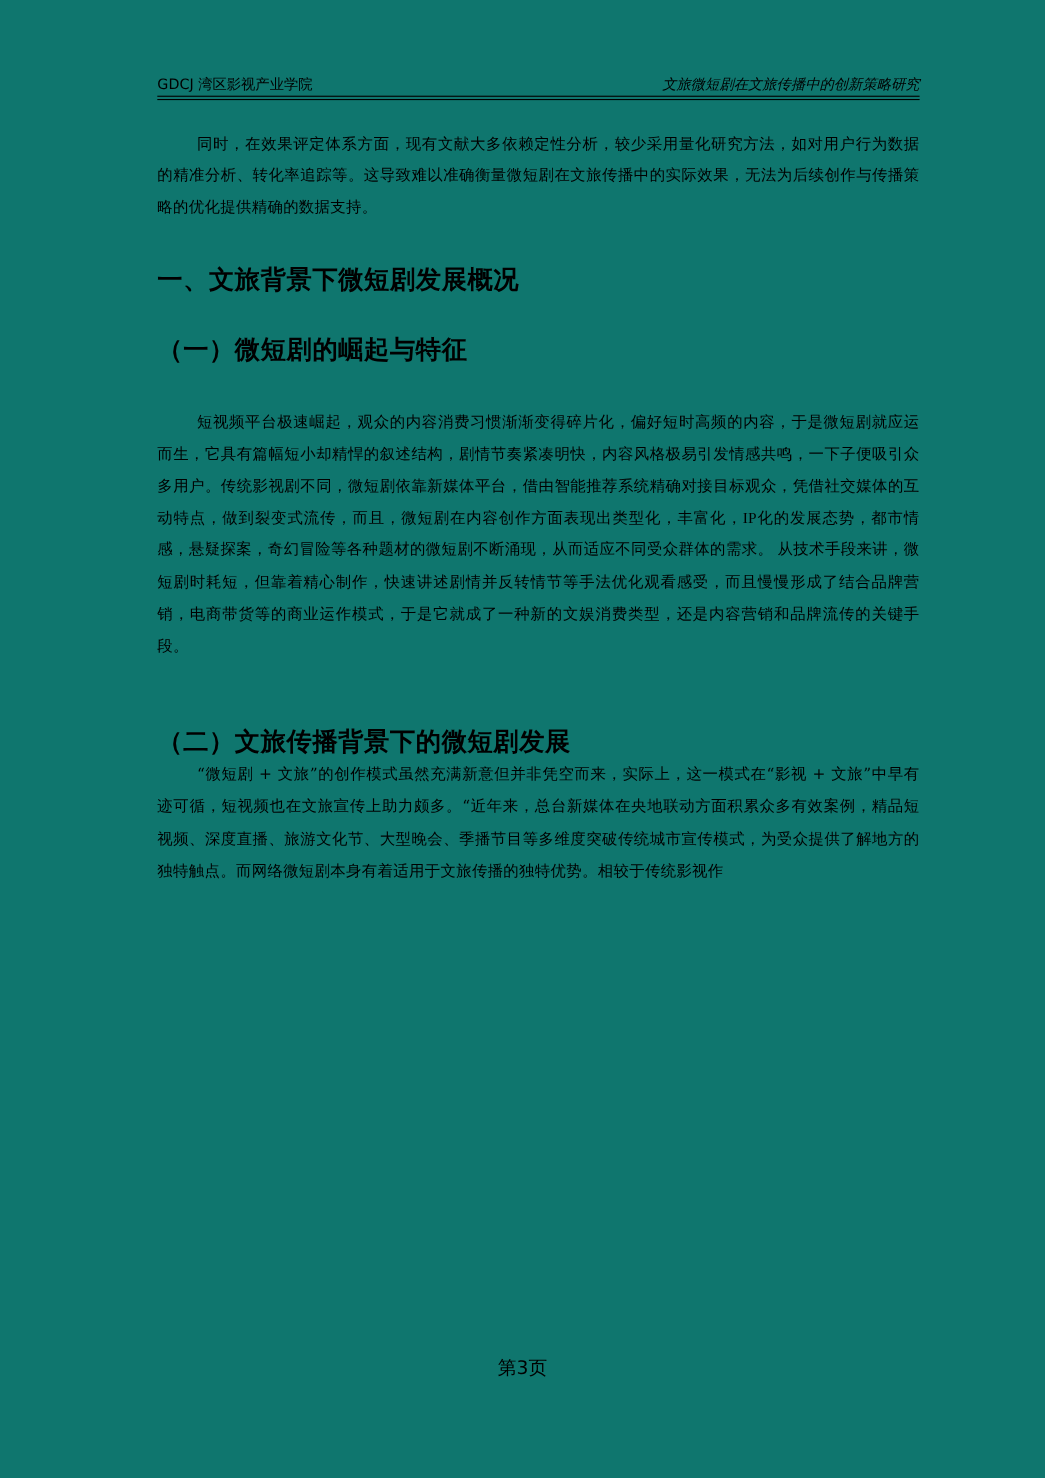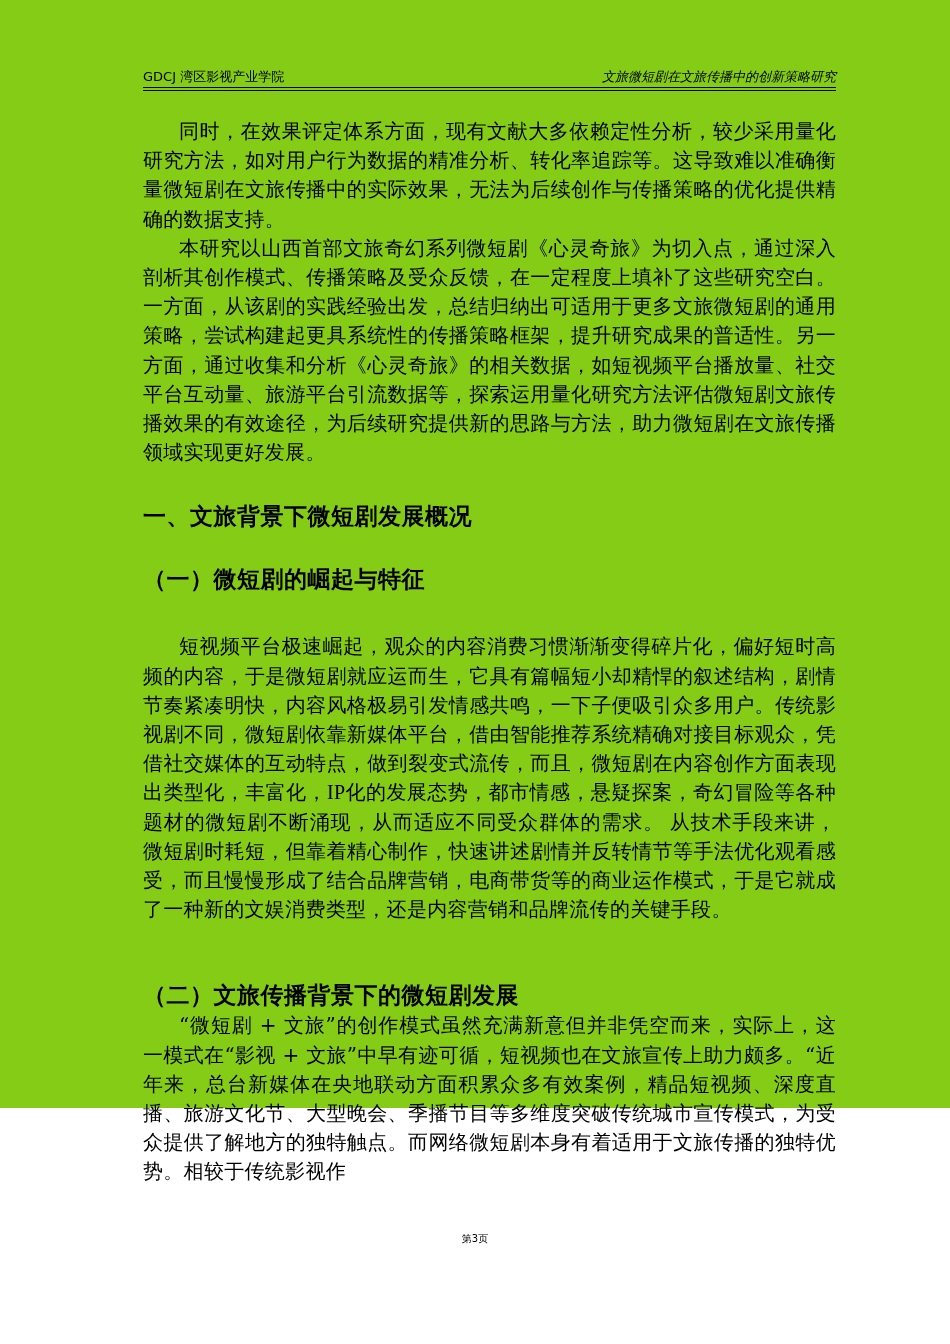--- a/index.html
+++ b/index.html
@@ -12,22 +12,22 @@
       height: 1344px;
       position: relative;
       overflow: hidden;
       color: #000;
       font-family: "DejaVu Serif", "Liberation Serif", serif;
     }
     .page {
       position: absolute;
       left: 0; top: 0;
       width: 950px;
-      height: 1108px;
-      background: #84cc16;
+      height: 1344px;
+      background: #0f766e;
     }
     .header {
       position: absolute;
       left: 143px;
       top: 64px;
       width: 693px;
       height: 22px;
       display: flex;
       justify-content: space-between;
       align-items: flex-end;
@@ -55,21 +55,21 @@
       border-top: 0.6px solid #000;
     }
     .body {
       position: absolute;
       left: 143px;
       top: 117px;
       width: 693px;
     }
     p.para {
       margin: 0;
-      font-size: 20px;
+      font-size: 14px;
       line-height: 29.2px;
       text-indent: 36px;
       text-align: justify;
       letter-spacing: 0.3px;
     }
     .h1 {
       font-family: "DejaVu Sans", "Liberation Sans", sans-serif;
       font-weight: bold;
       font-size: 23px;
       text-align: left;
@@ -82,38 +82,37 @@
       margin: 0;
       letter-spacing: 0.5px;
     }
     .footer {
       position: absolute;
       left: 0;
       width: 950px;
       top: 1232px;
       text-align: center;
       font-family: "DejaVu Sans", "Liberation Sans", sans-serif;
-      font-size: 10px;
+      font-size: 17px;
     }
   </style>
 </head>
 <body>
 
 <div class="page">
 
   <div class="header">
     <span class="left">GDCJ 湾区影视产业学院</span>
     <span class="right">文旅微短剧在文旅传播中的创新策略研究</span>
   </div>
   <div class="header-rule"></div>
   <div class="header-rule2"></div>
 
   <div class="body">
     <p class="para">同时，在效果评定体系方面，现有文献大多依赖定性分析，较少采用量化研究方法，如对用户行为数据的精准分析、转化率追踪等。这导致难以准确衡量微短剧在文旅传播中的实际效果，无法为后续创作与传播策略的优化提供精确的数据支持。</p>
-    <p class="para">本研究以山西首部文旅奇幻系列微短剧《心灵奇旅》为切入点，通过深入剖析其创作模式、传播策略及受众反馈，在一定程度上填补了这些研究空白。一方面，从该剧的实践经验出发，总结归纳出可适用于更多文旅微短剧的通用策略，尝试构建起更具系统性的传播策略框架，提升研究成果的普适性。另一方面，通过收集和分析《心灵奇旅》的相关数据，如短视频平台播放量、社交平台互动量、旅游平台引流数据等，探索运用量化研究方法评估微短剧文旅传播效果的有效途径，为后续研究提供新的思路与方法，助力微短剧在文旅传播领域实现更好发展。</p>
 
     <h1 class="h1" style="margin-top:34px;">一、文旅背景下微短剧发展概况</h1>
 
     <h2 class="h2" style="margin-top:32px; margin-left:0;">（一）微短剧的崛起与特征</h2>
 
     <p class="para" style="margin-top:37px;font-family:Liberation Serif, serif;">短视频平台极速崛起，观众的内容消费习惯渐渐变得碎片化，偏好短时高频的内容，于是微短剧就应运而生，它具有篇幅短小却精悍的叙述结构，剧情节奏紧凑明快，内容风格极易引发情感共鸣，一下子便吸引众多用户。传统影视剧不同，微短剧依靠新媒体平台，借由智能推荐系统精确对接目标观众，凭借社交媒体的互动特点，做到裂变式流传，而且，微短剧在内容创作方面表现出类型化，丰富化，IP化的发展态势，都市情感，悬疑探案，奇幻冒险等各种题材的微短剧不断涌现，从而适应不同受众群体的需求。 从技术手段来讲，微短剧时耗短，但靠着精心制作，快速讲述剧情并反转情节等手法优化观看感受，而且慢慢形成了结合品牌营销，电商带货等的商业运作模式，于是它就成了一种新的文娱消费类型，还是内容营销和品牌流传的关键手段。</p>
 
     <h2 class="h2" style="margin-top:56px;">（二）文旅传播背景下的微短剧发展</h2>
 
     <p class="para" style="">“微短剧 + 文旅”的创作模式虽然充满新意但并非凭空而来，实际上，这一模式在“影视 + 文旅”中早有迹可循，短视频也在文旅宣传上助力颇多。“近年来，总台新媒体在央地联动方面积累众多有效案例，精品短视频、深度直播、旅游文化节、大型晚会、季播节目等多维度突破传统城市宣传模式，为受众提供了解地方的独特触点。而网络微短剧本身有着适用于文旅传播的独特优势。相较于传统影视作</p>

